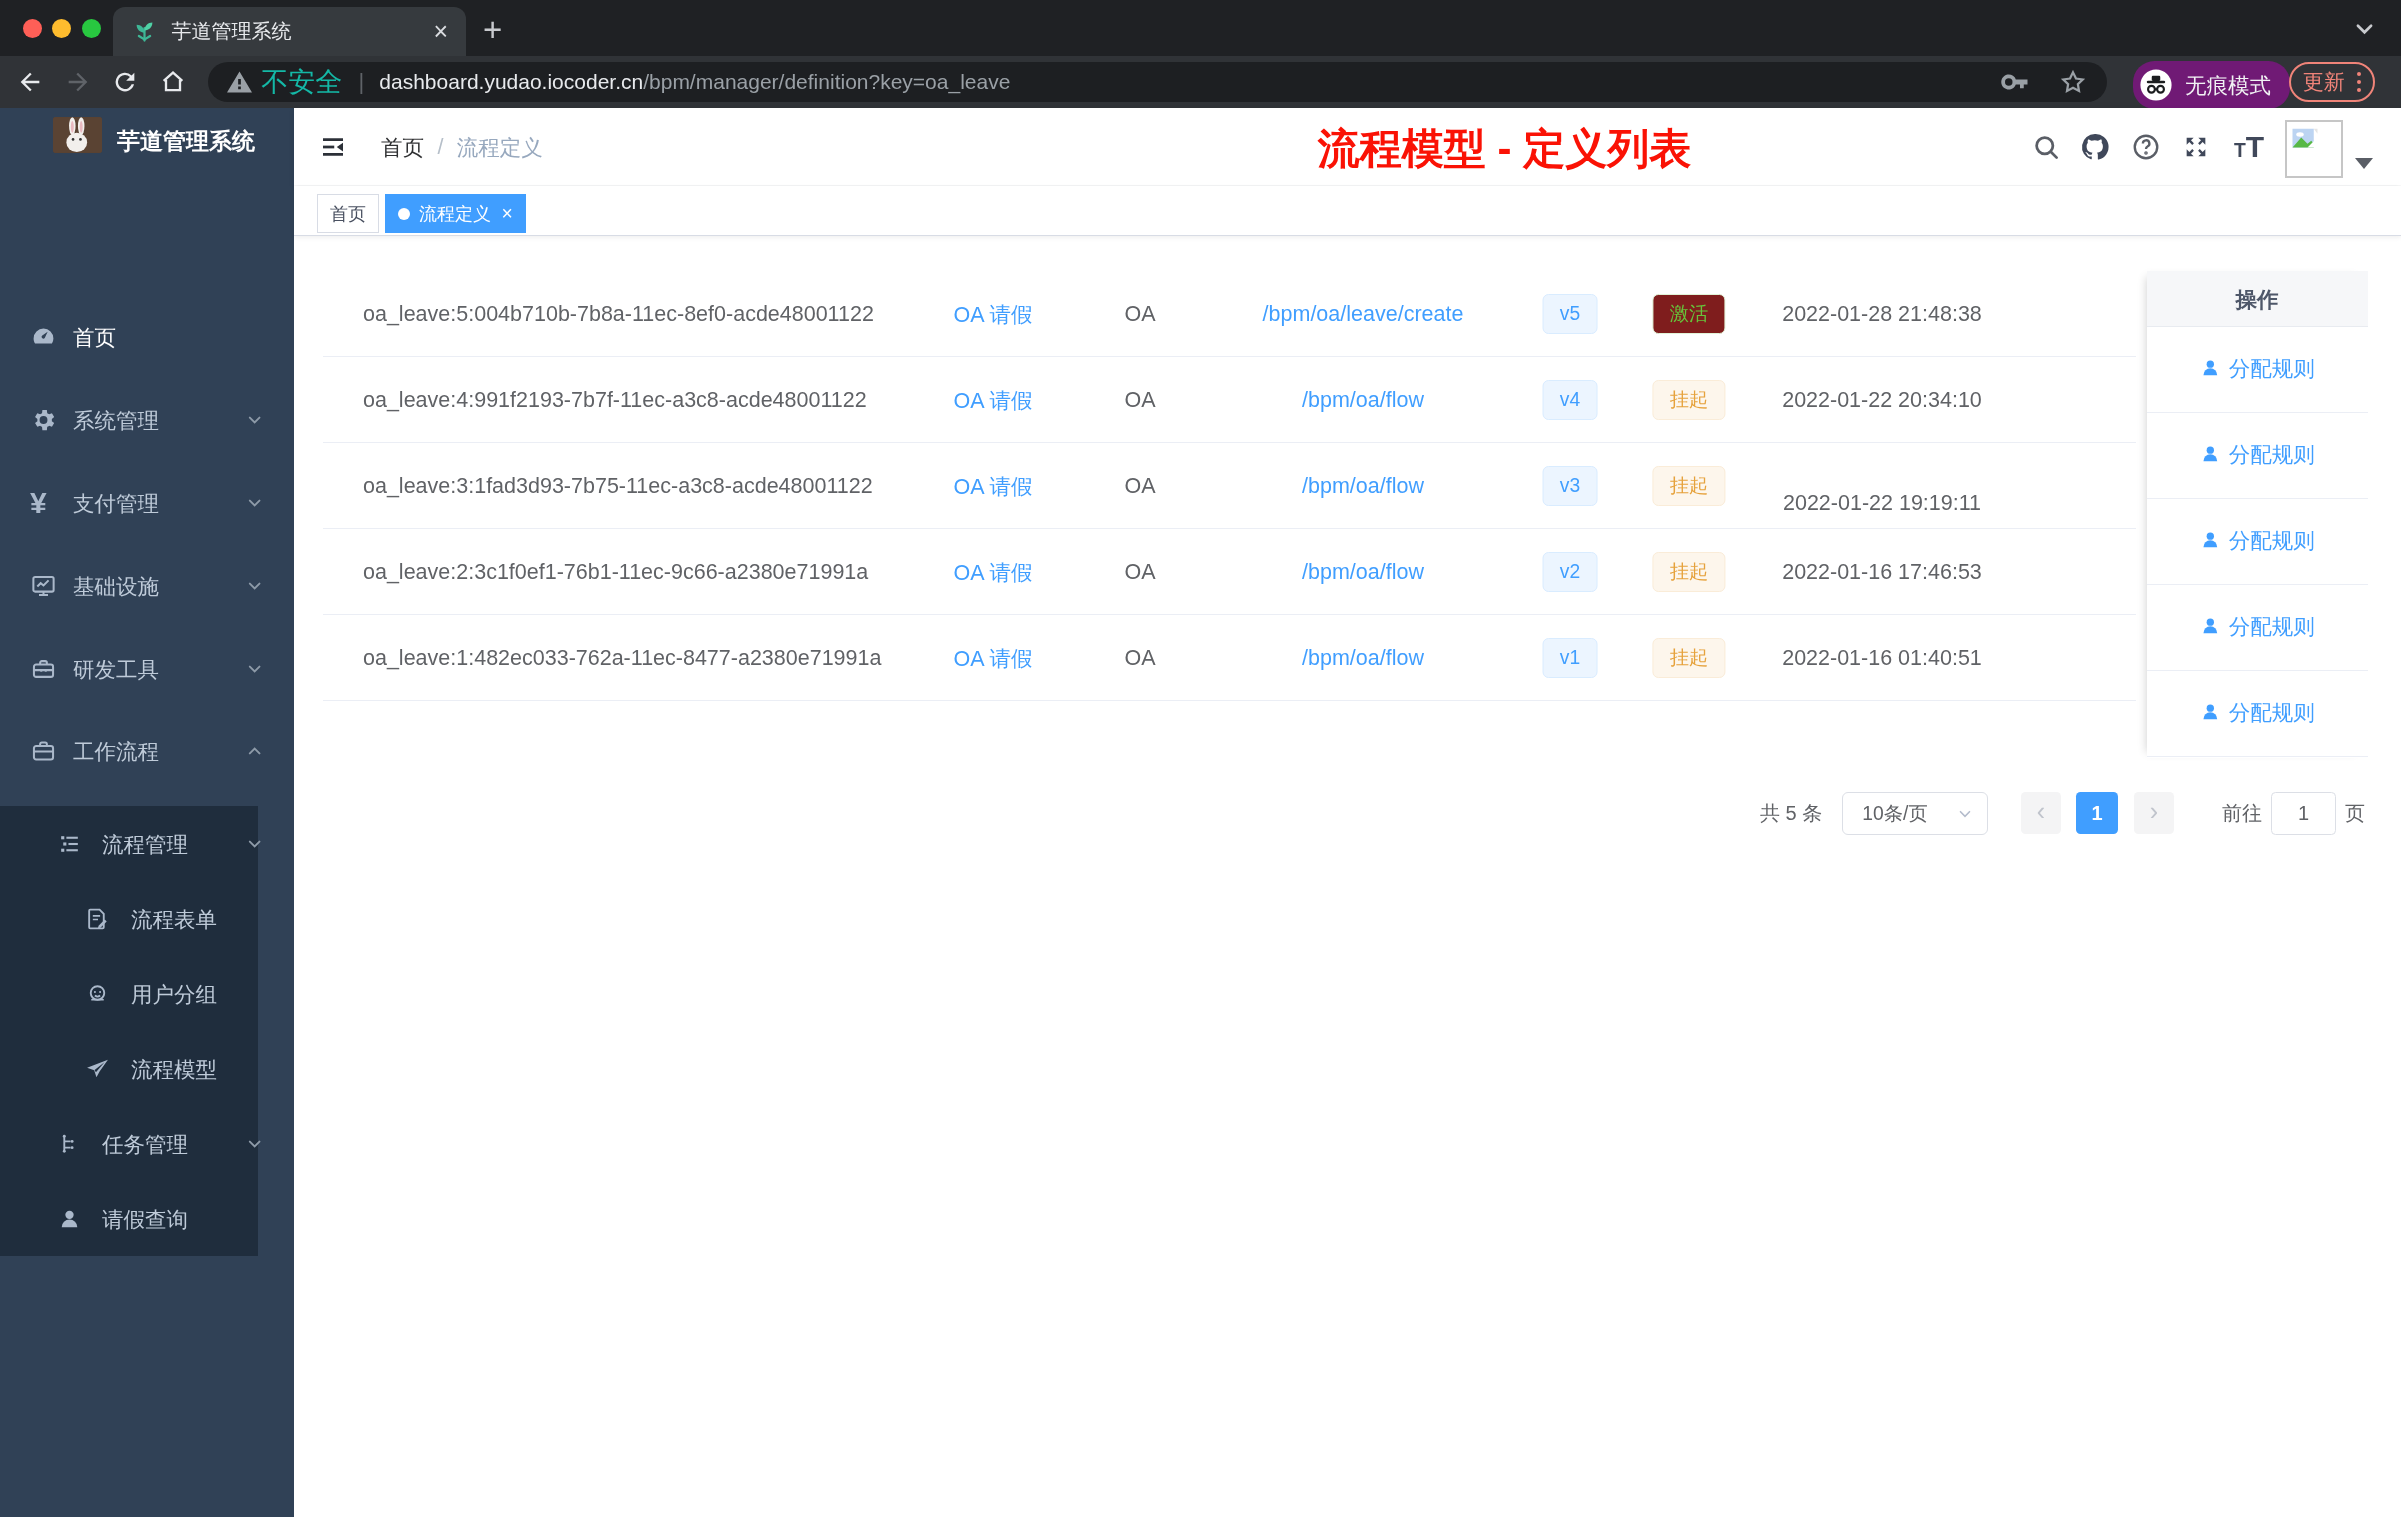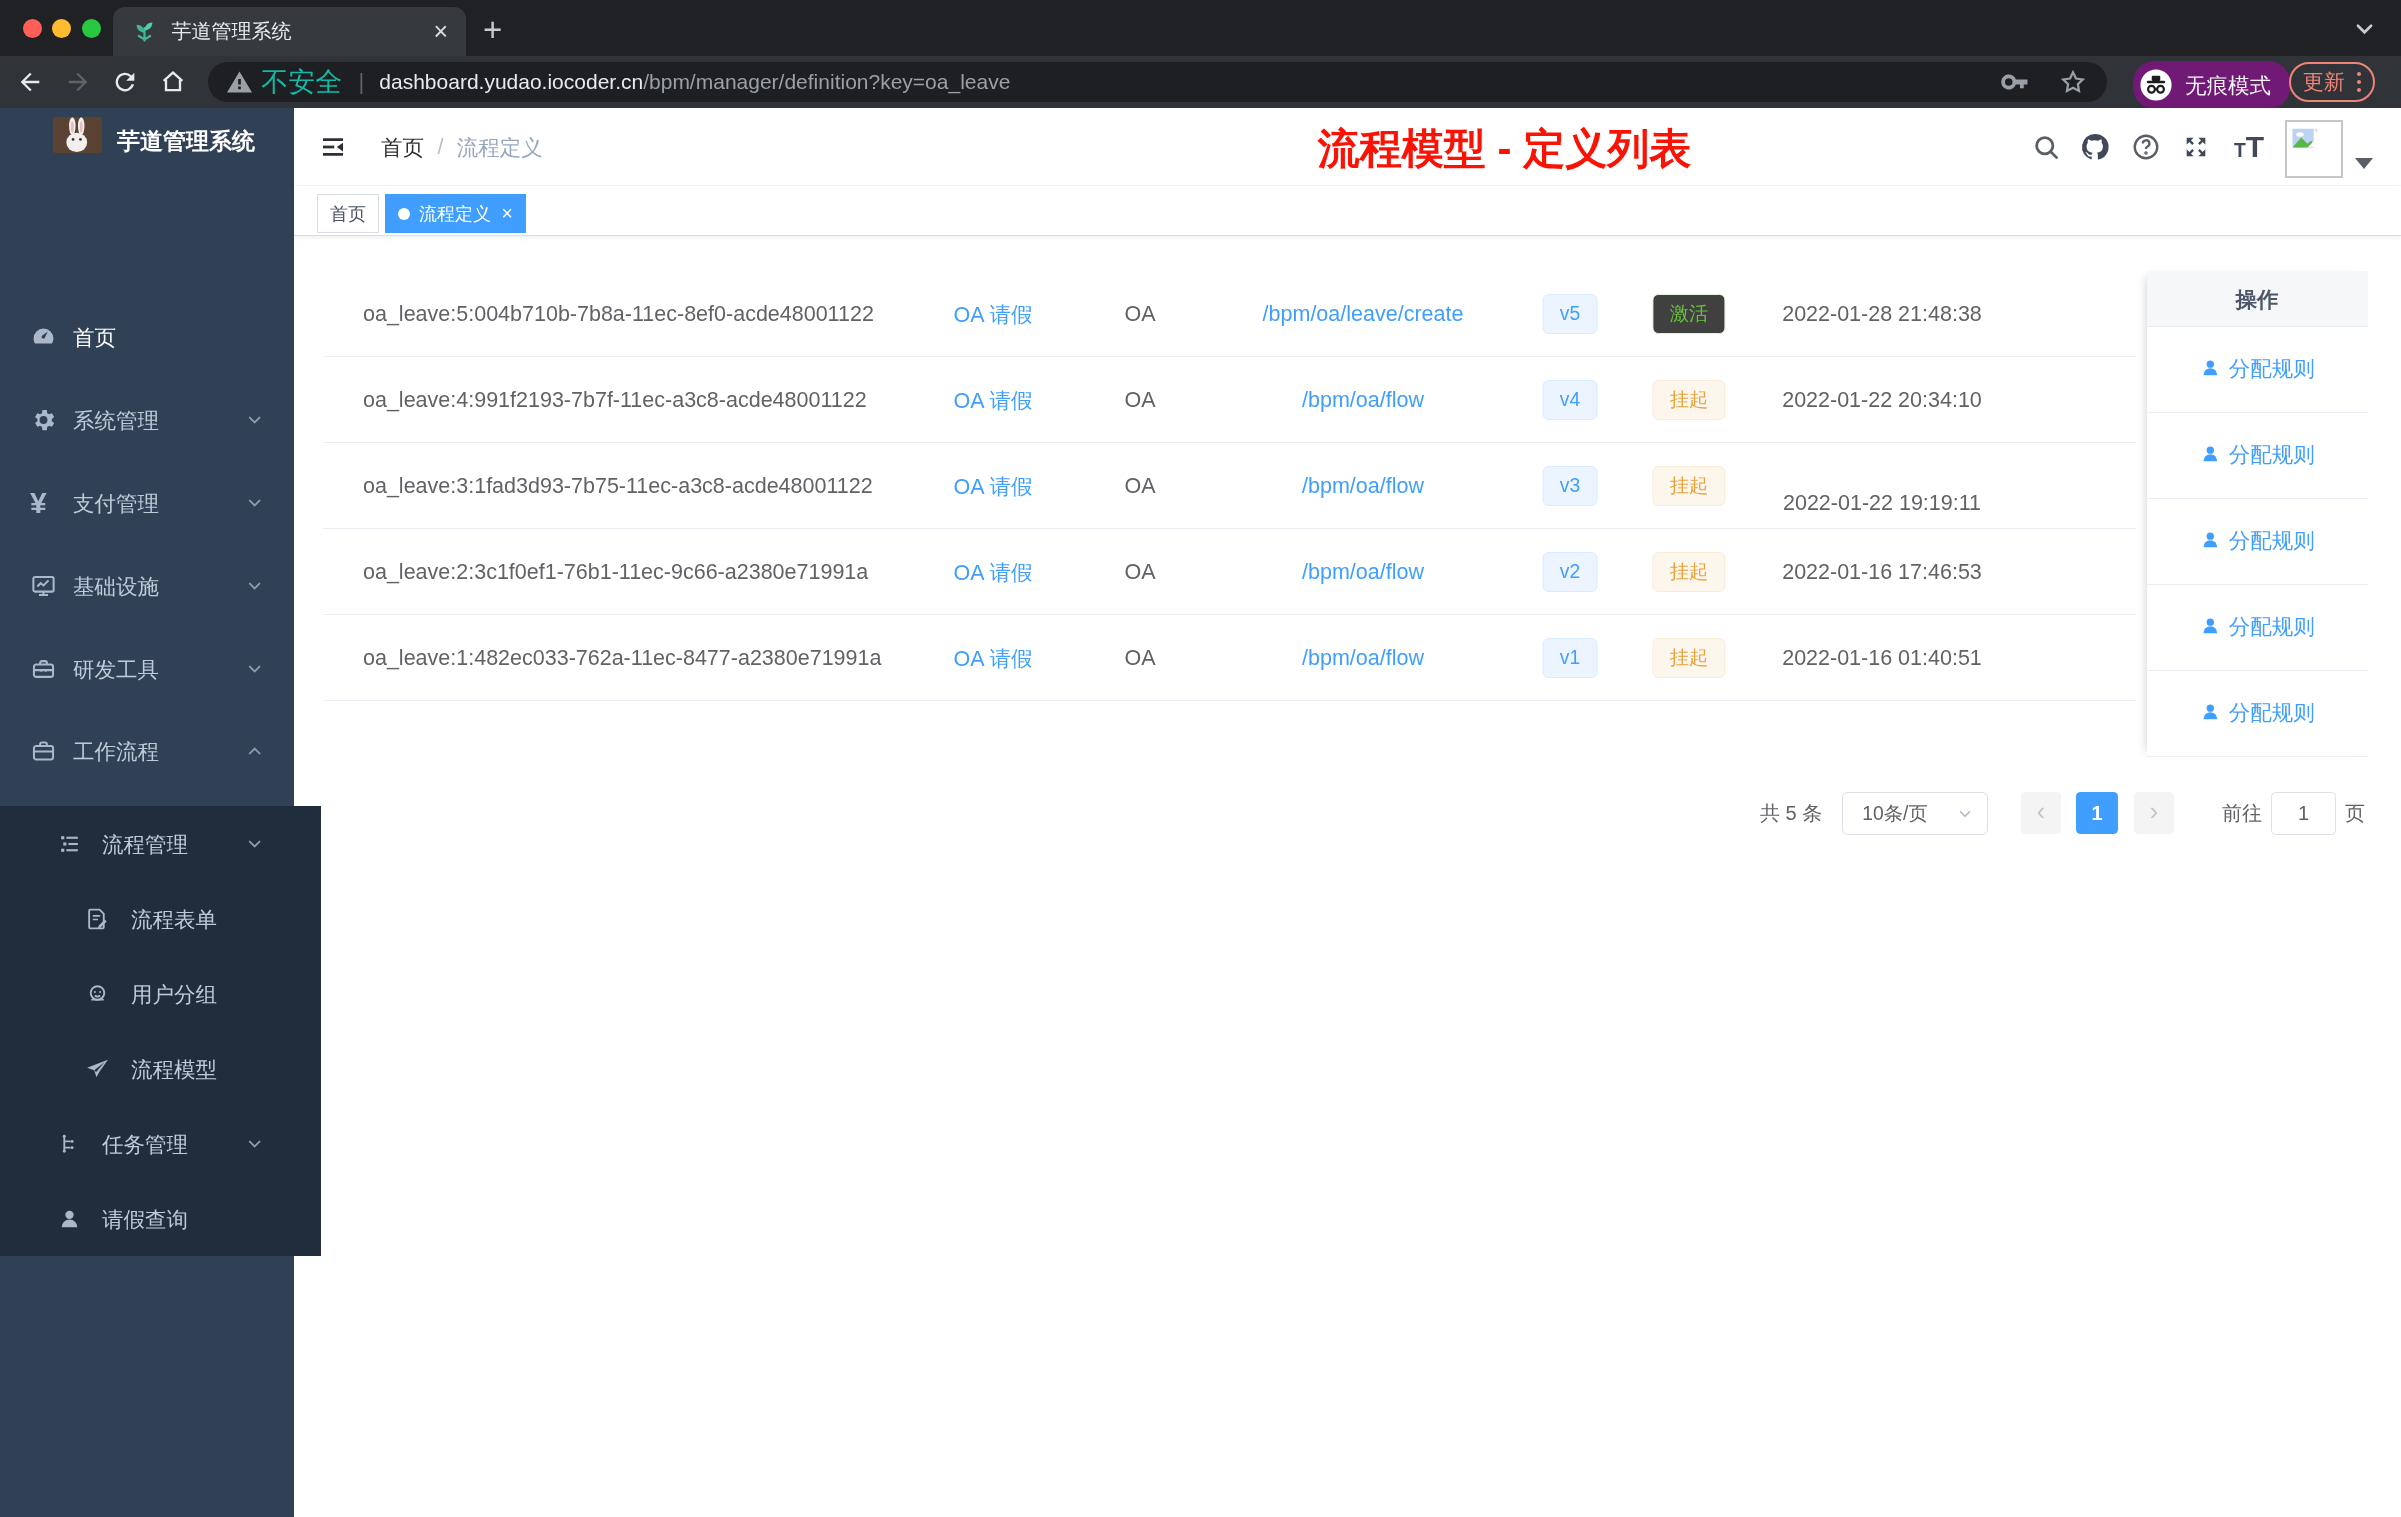--- a/index.html
+++ b/index.html
@@ -33,21 +33,21 @@
   
   .sidebar { position:absolute; left:0; top:108px; width:294px; height:1409px; background:#304156; }
   .logo-area { position:absolute; left:0; top:0; width:294px; height:70px; display:flex; align-items:center; }
   .logo-img { position:absolute; left:53px; top:9px; width:49px; height:36px; border-radius:3px; background:#5a4333; overflow:hidden; }
   .logo-title { position:absolute; left:117px; top:18px; color:#fff; font-size:23px; font-weight:bold; white-space:nowrap; }
   .mitem { position:absolute; left:0; width:294px; height:83px; }
   .mitem .mi { position:absolute; left:30px; top:50%; transform:translateY(-50%); color:#a8b6c8; }
   .mitem .mlabel { position:absolute; left:73px; top:50%; transform:translateY(-50%); font-size:21.5px; color:#bfcbd9; white-space:nowrap; }
   .mitem .chev { position:absolute; left:245px; top:50%; transform:translateY(-50%); color:#8d9aa8; }
   .chev.up { transform:translateY(-50%) rotate(180deg); }
-  .subblock { position:absolute; left:0; top:698px; width:321px; height:450px; background:#1f2d3d;font-family:Liberation Serif, serif; }
+  .subblock { position:absolute; left:0; top:698px; width:258px; height:450px; background:#1f2d3d;font-family:Liberation Serif, serif; }
   .sitem { position:absolute; left:0; width:294px; height:75px; }
   .sitem .mi { position:absolute; left:57px; top:50%; transform:translateY(-50%); color:#a8b6c8; }
   .sitem .mlabel { position:absolute; left:102px; top:50%; transform:translateY(-50%); font-size:21.5px; color:#bfcbd9; white-space:nowrap; }
   .sitem .mi2 { position:absolute; left:85px; top:50%; transform:translateY(-50%); color:#a8b6c8; }
   .sitem .mlabel2 { position:absolute; left:131px; top:50%; transform:translateY(-50%); font-size:21.5px; color:#bfcbd9; white-space:nowrap; }
   .sitem .chev { position:absolute; left:245px; top:50%; transform:translateY(-50%); color:#8d9aa8; }
 
   
   .appheader { position:absolute; left:294px; top:108px; width:2107px; height:77px; background:#fff; box-shadow:0 1.5px 6px rgba(0,21,41,.08); }
   .hamburger { position:absolute; left:24px; top:24px; color:#2c3038; }
@@ -72,21 +72,21 @@
   .tbl-main { position:absolute; left:323px; top:271px; width:1813px; height:487px; font-size:21.5px; color:#606266; }
   .tbl-fixed { position:absolute; left:2147px; top:271px; width:221px; height:487px; font-size:21.5px; color:#606266; box-shadow:-7.4px 0 9px -6px rgba(0,0,0,.18); background:#fff; }
   .thead { position:relative; height:56px; background:#f6f7f9; border-bottom:1.5px solid #e8ebf0; }
   .th { position:absolute; top:50%; transform:translate(-50%,-50%); color:#4e5769; font-weight:bold; white-space:nowrap; }
   .trow { position:relative; height:86px; border-bottom:1.5px solid #ebeef5; background:#fff; }
   .cell { position:absolute; top:50%; transform:translate(-50%,-50%); white-space:nowrap; }
   .cell.left { transform:translateY(-50%); }
   .link { color:#409eff; }
   .vtag { display:inline-block; height:40px; line-height:37px; padding:0 16.3px; border-radius:6px; font-size:19.3px; }
   .vtag.blue { background:#ecf5ff; border:1.5px solid #d9ecff; color:#409eff; }
-  .vtag.green { background:#404040; border:1.5px solid #e1f3d8; color:#67c23a; }
+  .vtag.green { background:#7f1d1d; border:1.5px solid #e1f3d8; color:#67c23a; }
   .vtag.orange { background:#fdf6ec; border:1.5px solid #faecd8; color:#e6a23c; }
   .action { display:inline-flex; align-items:center; gap:7.4px; color:#409eff; }
 
   
   .pg-total { position:absolute; left:1760px; top:792px; height:42px; line-height:42px; font-size:20px; color:#606266; }
   .pg-select { position:absolute; left:1842px; top:792px; width:146px; height:43px; border:1.5px solid #dcdfe6; border-radius:6px; display:flex; align-items:center; padding:0 13.4px 0 19.3px; font-size:19.3px; color:#606266; background:#fff; }
   .pg-select .sel-chev { margin-left:auto; color:#b4bccc; }
   .pg-btn { position:absolute; top:792px; width:40px; height:42px; background:#f4f4f5; border-radius:4.5px; text-align:center; line-height:39px; font-size:25px; color:#c0c4cc; }
   .pg-page { position:absolute; left:2076px; top:792px; width:42px; height:42px; background:#409eff; border-radius:4.5px; text-align:center; line-height:42px; font-size:20px; font-weight:bold; color:#fff; }
   .pg-goto { position:absolute; left:2222px; top:792px; height:42px; line-height:42px; font-size:20px; color:#606266; }

